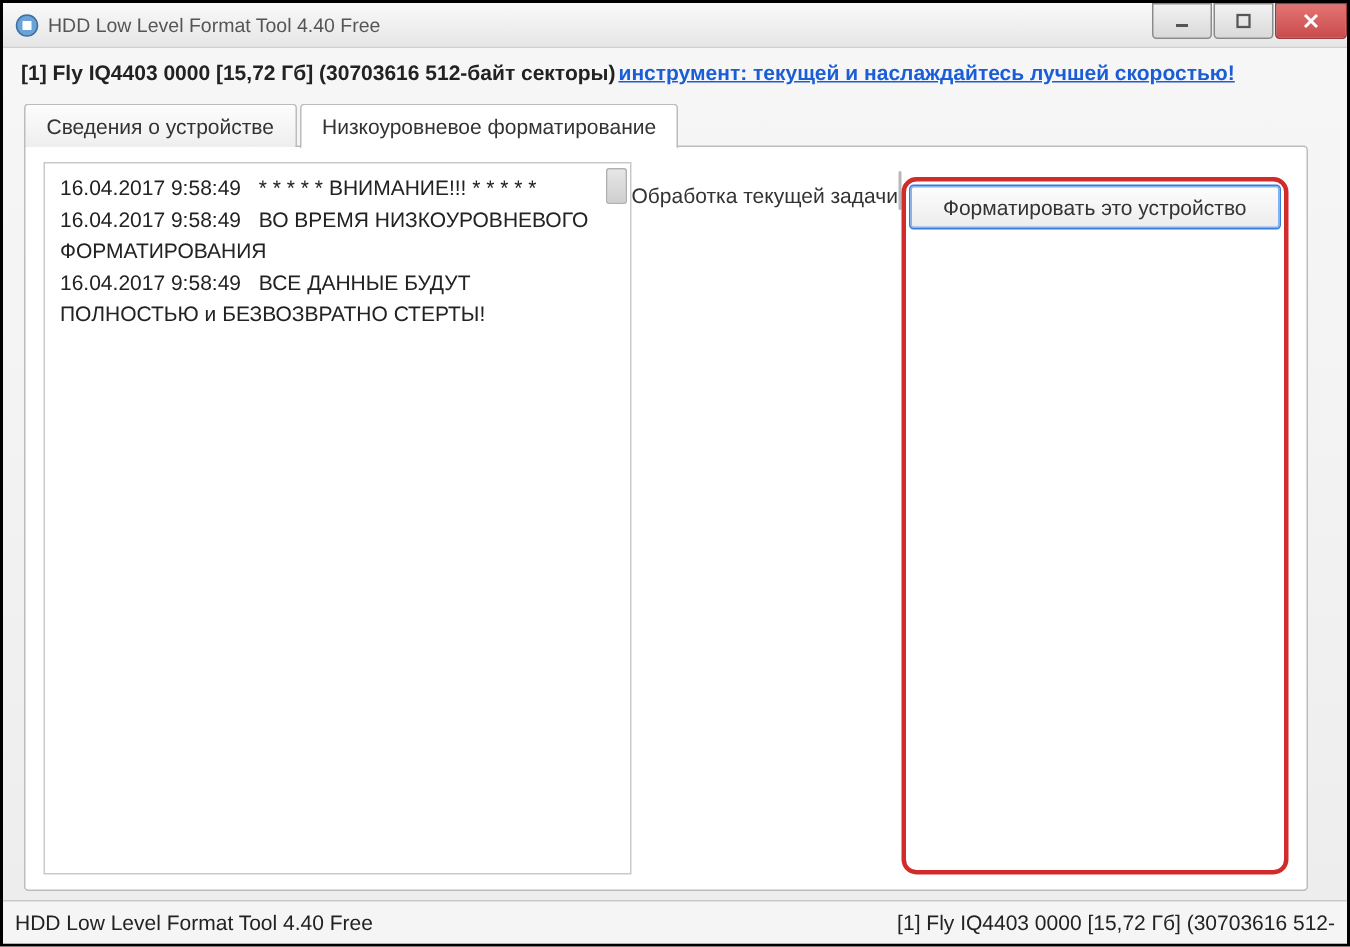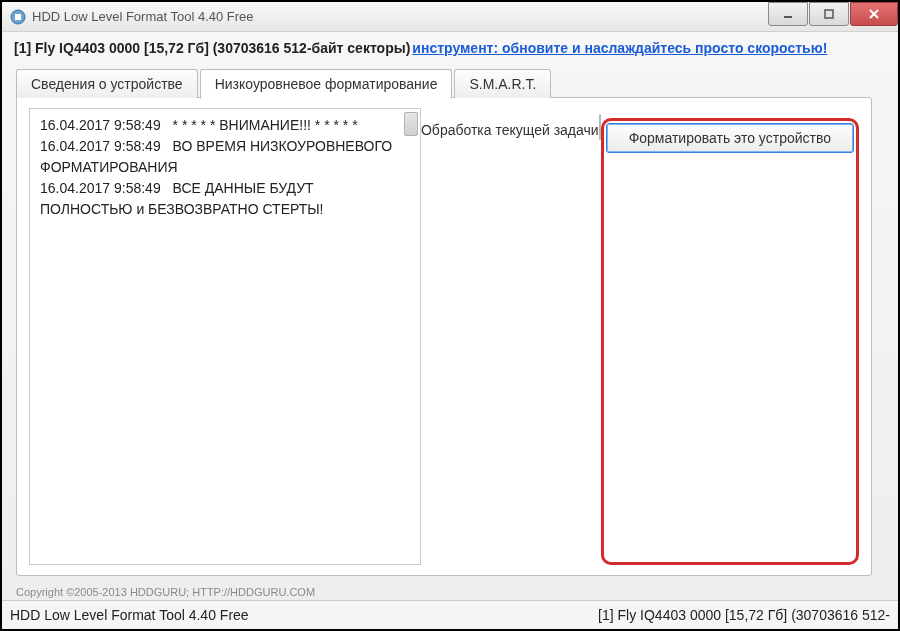--- a/index.html
+++ b/index.html
@@ -234,28 +234,27 @@
       <div class="win-btn close">
         <svg width="12" height="12" viewBox="0 0 12 12">
             <path d="M2 2 L10 10 M10 2 L2 10" stroke="#fff" stroke-width="2"></path>
           </svg>
       </div>
     </div>
   </div>
 
   <div class="infobar">
     <span class="dev">[1]  Fly IQ4403   0000   [15,72 Гб]   (30703616 512-байт секторы)</span>
-    <a class="upgrade-link">инструмент: обновите и наслаждайтесь просто скоростью!</a>
+    <a class="upgrade-link">инструмент: текущей и наслаждайтесь лучшей скоростью!</a>
   </div>
 
   <div class="main-area">
     <div class="tab-row">
       <div class="tab">Сведения о устройстве</div>
       <div class="tab active">Низкоуровневое форматирование</div>
-      <div class="tab">S.M.A.R.T.</div>
     </div>
 
     <div class="tab-panel">
       <div class="log-box">
         <div class="log-line">
           <span class="ts">16.04.2017 9:58:49</span>
           <span>* * * * * ВНИМАНИЕ!!! * * * * *</span>
         </div>
         <div class="log-line">
           <span class="ts">16.04.2017 9:58:49</span>
@@ -273,20 +272,19 @@
 
 
       <div class="button-row">
         <span class="highlight-ring">
           <button class="btn primary">Форматировать это устройство</button>
         </span>
       </div>
     </div>
   </div>
 
-  <div class="copyright">Copyright ©2005-2013 HDDGURU;   HTTP://HDDGURU.COM</div>
 
   <div class="statusbar">
     <span class="left">HDD Low Level Format Tool 4.40    Free</span>
     <span>[1]  Fly IQ4403   0000   [15,72 Гб]   (30703616 512-</span>
   </div>
 
 </div>
 
 </body></html>

